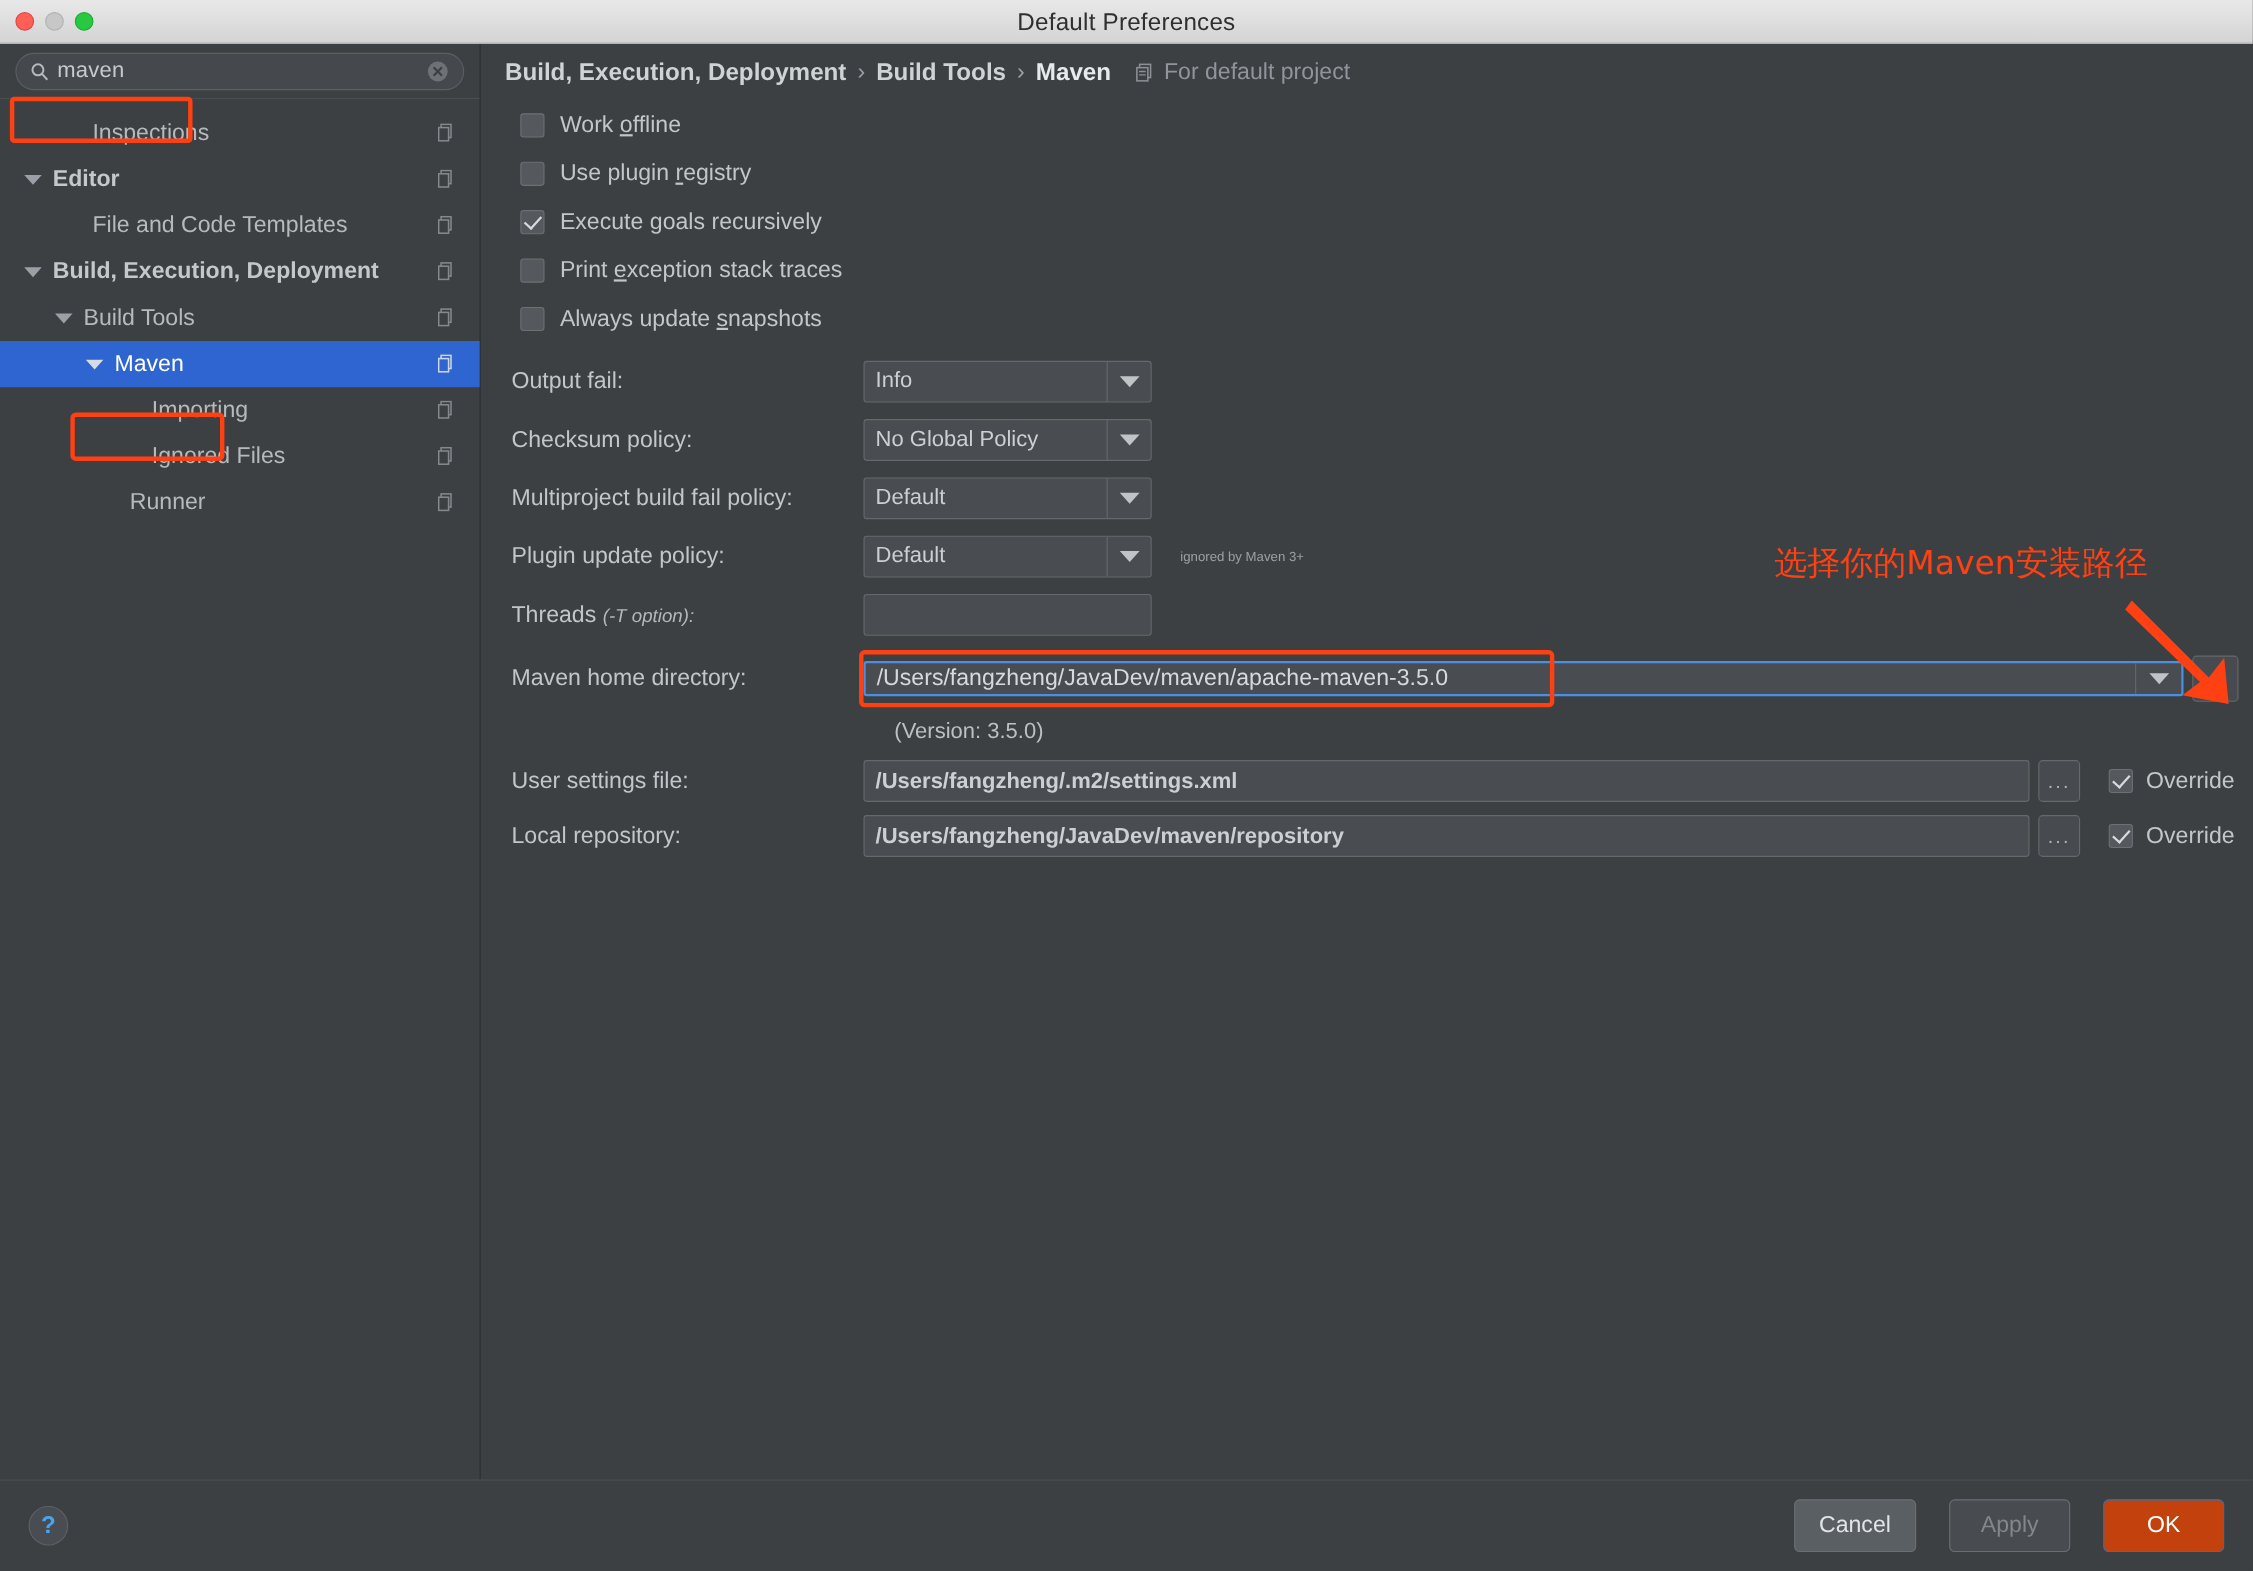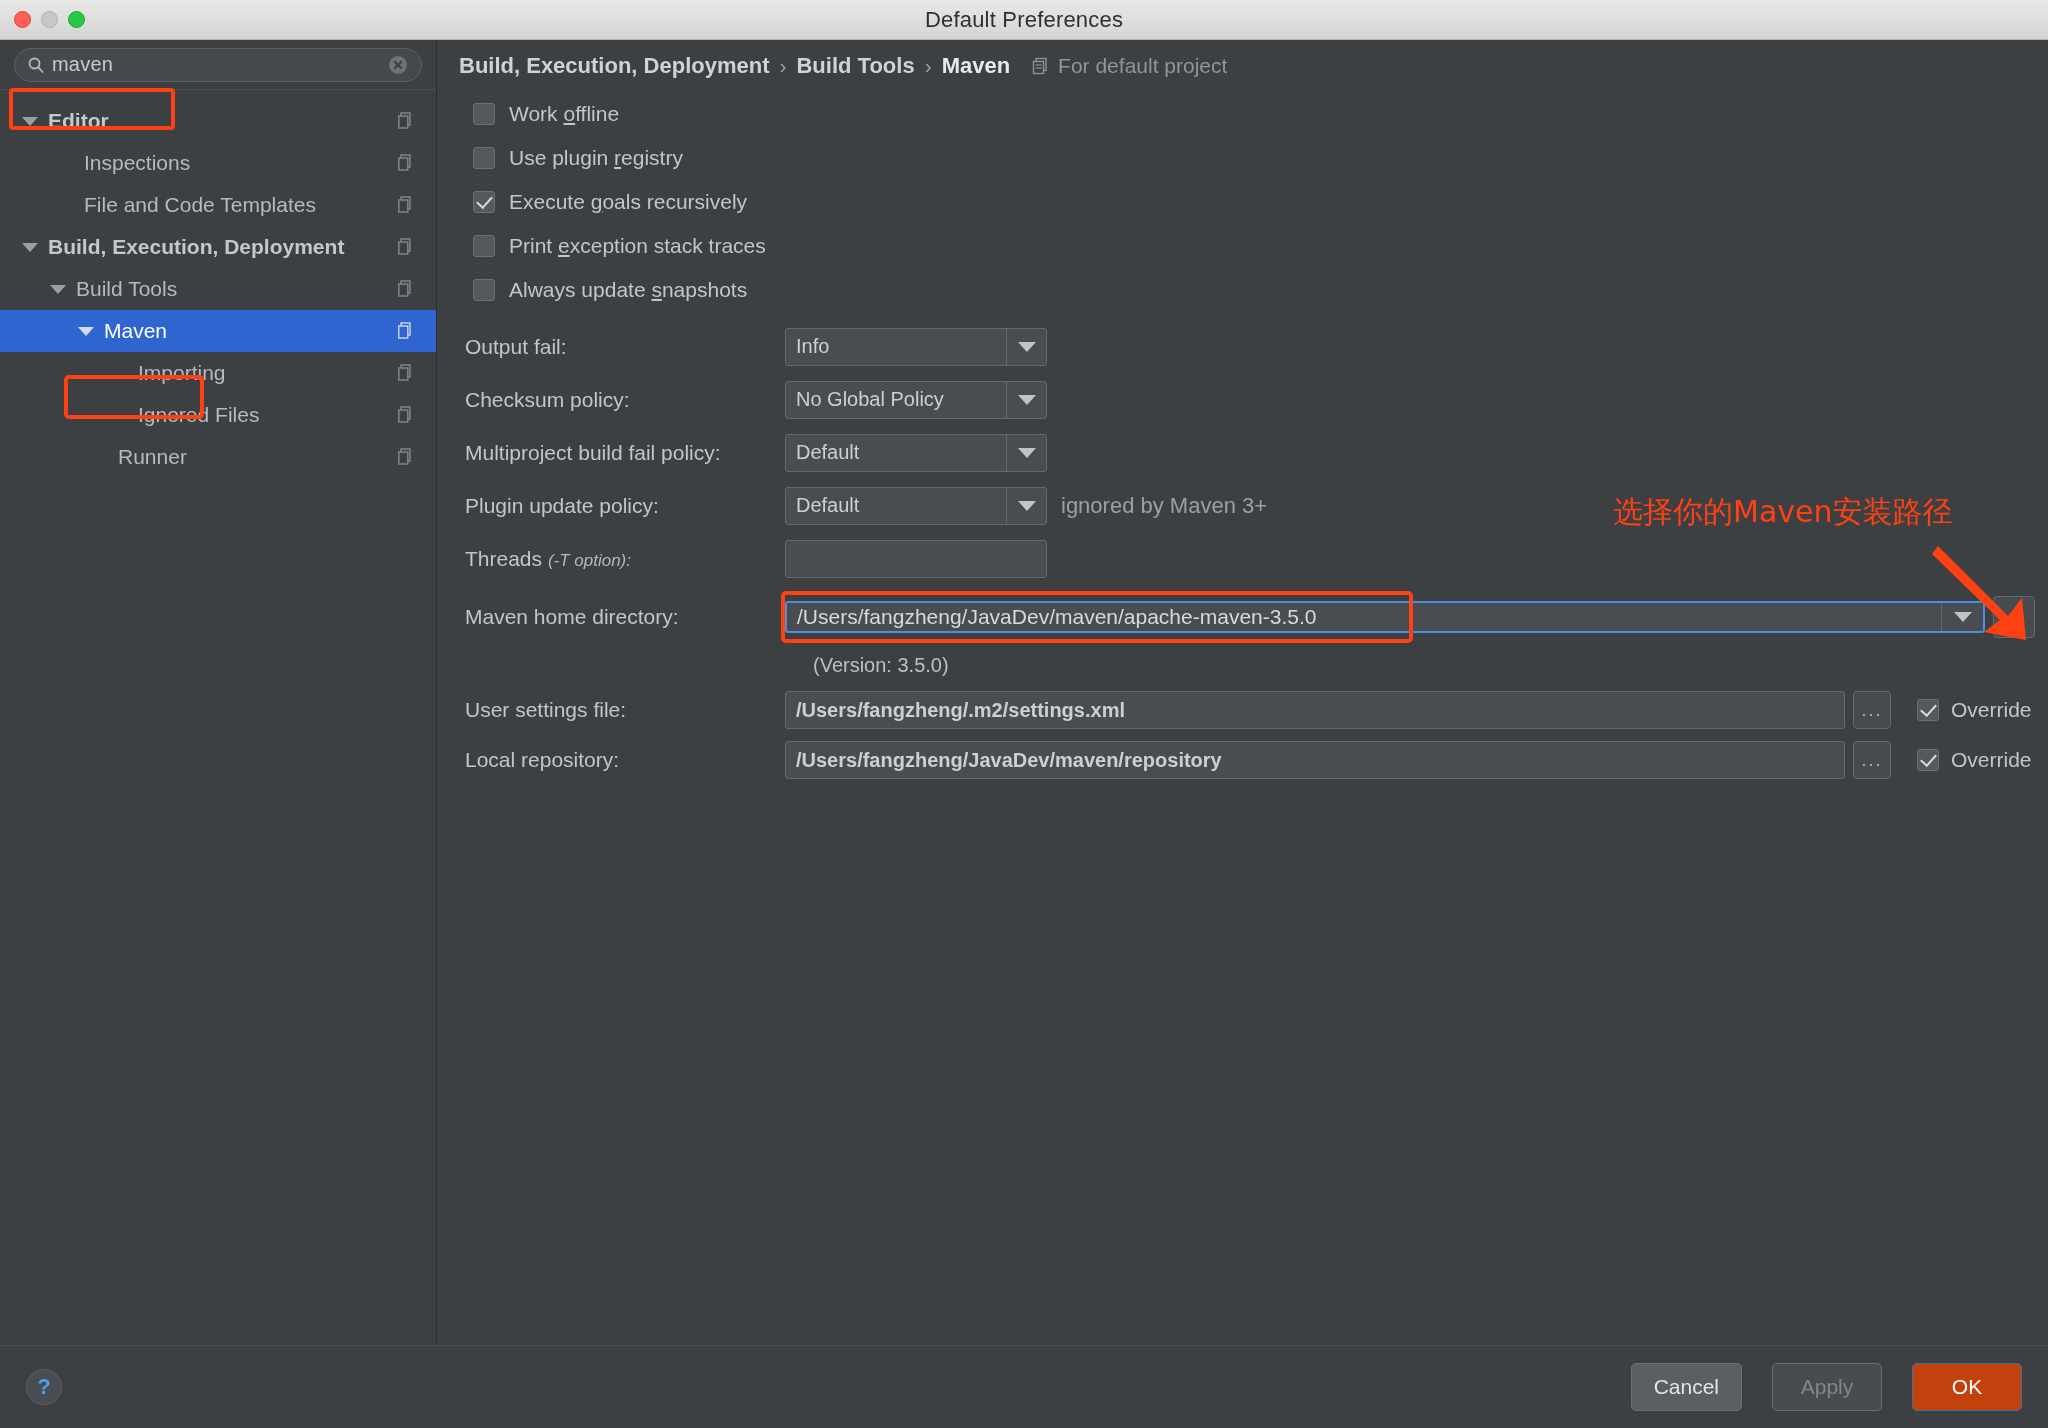--- a/index.html
+++ b/index.html
@@ -156,21 +156,21 @@
     width: 40px; height: 100%; flex: none;
     border-left: 1px solid #64696d;
     display: flex; align-items: center; justify-content: center;
   }
   .caret {
     width: 0; height: 0;
     border-left: 9px solid transparent;
     border-right: 9px solid transparent;
     border-top: 10px solid #c0c4c7;
   }
-  .sidenote { margin-left: 14px; font-size: 22px; color: #9ba0a4; white-space: nowrap; }
+  .sidenote { margin-left: 26px; font-size: 12px; color: #9ba0a4; white-space: nowrap; }
 
   .textfield {
     height: 38px; background: #494d51;
     border: 1px solid #64696d; border-radius: 3px;
     display: flex; align-items: center;
     font-size: 20px; color: #ccd0d3; padding-left: 10px;
     white-space: nowrap; overflow: hidden; font-weight: bold;
   }
   .ellipsis-btn {
     width: 38px; height: 38px; flex: none;
@@ -271,31 +271,31 @@
           <circle cx="11" cy="11" r="9" fill="#6d7276"></circle>
           <line x1="7.2" y1="7.2" x2="14.8" y2="14.8" stroke="#3c4043" stroke-width="2"></line>
           <line x1="14.8" y1="7.2" x2="7.2" y2="14.8" stroke="#3c4043" stroke-width="2"></line>
         </svg>
       </div>
     </div>
     <div id="search-hl"></div>
 
     <div id="tree">
 
+      <div class="tnode" style="padding-left:84px">
+        <span>Inspections</span>
+        <svg class="copy-ic" viewBox="0 0 16 18">
+          <rect x="3" y="1" width="9" height="12" fill="none" stroke="#85898d" stroke-width="1.4"></rect>
+          <rect x="0.8" y="4" width="9" height="12" fill="#3c4043" stroke="#85898d" stroke-width="1.4"></rect>
+        </svg>
+      </div>
+
       <div class="tnode bold" style="padding-left:22px">
         <span class="arrow"></span>
         <span>Editor</span>
-        <svg class="copy-ic" viewBox="0 0 16 18">
-          <rect x="3" y="1" width="9" height="12" fill="none" stroke="#85898d" stroke-width="1.4"></rect>
-          <rect x="0.8" y="4" width="9" height="12" fill="#3c4043" stroke="#85898d" stroke-width="1.4"></rect>
-        </svg>
-      </div>
-
-      <div class="tnode" style="padding-left:84px">
-        <span>Inspections</span>
         <svg class="copy-ic" viewBox="0 0 16 18">
           <rect x="3" y="1" width="9" height="12" fill="none" stroke="#85898d" stroke-width="1.4"></rect>
           <rect x="0.8" y="4" width="9" height="12" fill="#3c4043" stroke="#85898d" stroke-width="1.4"></rect>
         </svg>
       </div>
 
       <div class="tnode" style="padding-left:84px">
         <span>File and Code Templates</span>
         <svg class="copy-ic" viewBox="0 0 16 18">
           <rect x="3" y="1" width="9" height="12" fill="none" stroke="#85898d" stroke-width="1.4"></rect>

